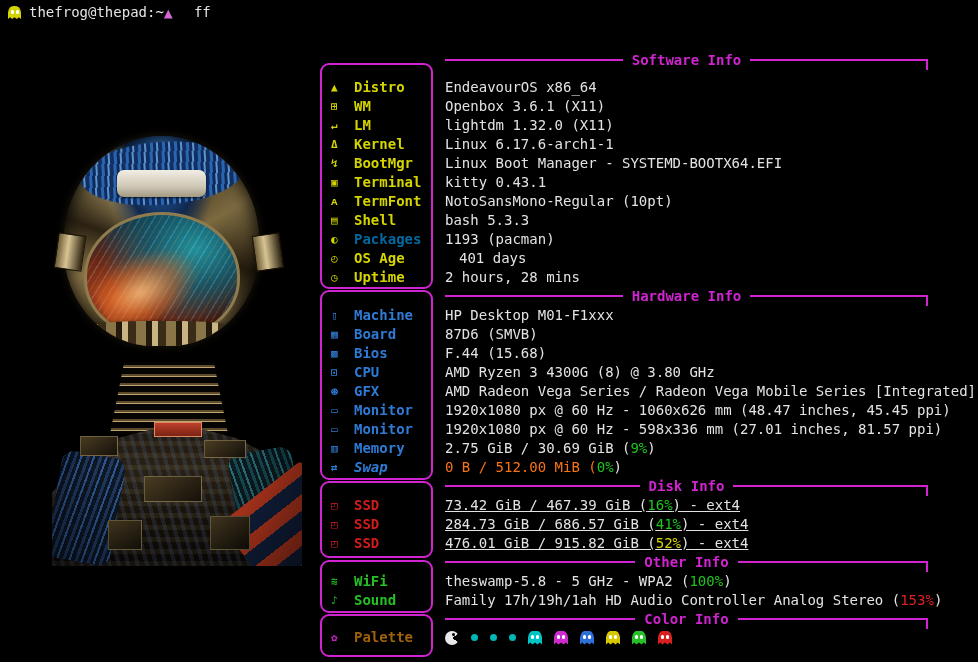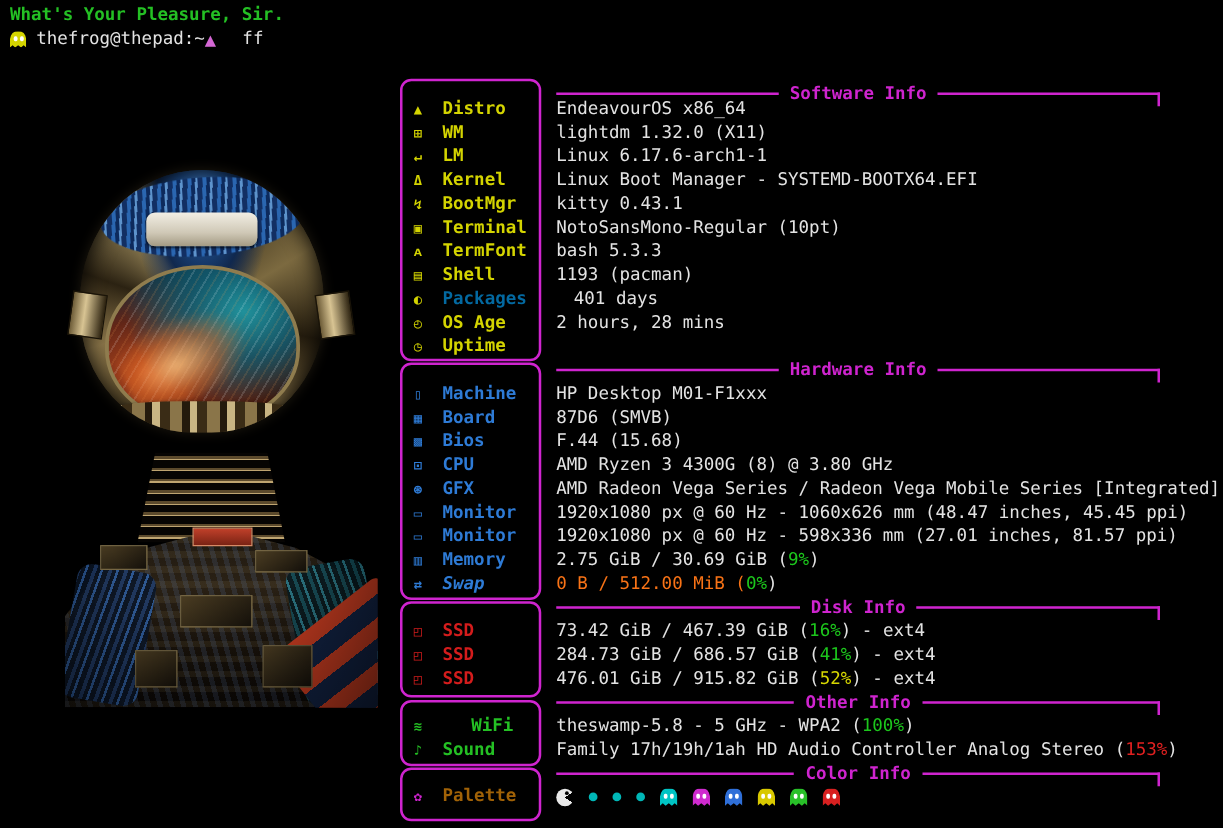--- a/index.html
+++ b/index.html
@@ -25,31 +25,31 @@
   .licon{width:23px;font-size:11px;flex:0 0 auto;}
   .pos-software-box{top:63px;height:226px;padding-top:13px;}
   .pos-hardware-box{top:290px;height:190px;padding-top:14px;}
   .pos-disk-box{top:481px;height:77px;padding-top:13px;}
   .pos-other-box{top:560px;height:53px;padding-top:10px;}
   .pos-color-box{top:614px;height:43px;padding-top:12px;}
   .sechead{position:absolute;left:445px;width:483px;height:17px;text-align:center;}
   .sechead .line{position:absolute;left:0;right:0;top:8px;height:2px;background:var(--magenta);}
   .sechead .corner{position:absolute;right:0;top:8px;width:2px;height:11px;background:var(--magenta);}
   .sechead .hlabel{position:relative;display:inline-block;background:#000;padding:0 9px;color:var(--magenta);font-weight:bold;z-index:2;}
-  .pos-software-head{top:66px;}
+  .pos-software-head{top:51px;}
   .pos-hardware-head{top:287px;}
   .pos-disk-head{top:477px;}
   .pos-other-head{top:553px;}
   .pos-color-head{top:610px;}
   .vals{position:absolute;left:445px;width:533px;}
   .vrow{height:19px;white-space:pre;display:flex;align-items:center;}
   .vrow.palette{gap:12px;}
   .pos-software-vals{top:78px;}
   .pos-hardware-vals{top:306px;}
-  .pos-disk-vals{top:496px;}
+  .pos-disk-vals{top:496px;text-decoration:underline;}
   .pos-other-vals{top:572px;}
   .pos-color-vals{top:628px;}
   
   #astro{position:absolute;left:52px;top:84px;width:250px;height:482px;background:#000;overflow:hidden;}
   .h-dome{position:absolute;left:12px;top:52px;width:195px;height:210px;border-radius:50% 50% 46% 46%;overflow:hidden;
     background:
       radial-gradient(ellipse at 50% 10%,#3a6fae 0%,#1d4a86 14%,#10284e 26%,rgba(0,0,0,0) 40%),
       conic-gradient(from 210deg at 50% 55%,#564626,#8a7549 12%,#2b2212 22%,#9c8a5c 32%,#3a2f1a 45%,#7c6a40 58%,#241c0e 70%,#8a7549 82%,#564626);
     box-shadow:inset 0 0 18px #000,0 0 10px rgba(120,100,60,.25);}
   .h-swirl{position:absolute;left:8%;top:3%;width:84%;height:30%;border-radius:50%;
@@ -96,23 +96,20 @@
   #astro::after{content:"";position:absolute;inset:0;pointer-events:none;
     background:radial-gradient(ellipse at 45% 40%,rgba(0,0,0,0) 55%,rgba(0,0,0,.55) 100%);}
 </style>
 </head>
 <body>
 
 <div id="screen">
 
   <div id="tophead">
     <div class="trow">
-      <span class="greeting">What's Your Pleasure, Sir.</span>
-    </div>
-    <div class="trow">
       <span class="ghost promptghost" style="background: rgb(212, 212, 0);"></span>
       <span>thefrog@thepad:~</span>
       <span class="tri">▲</span>
       <span class="cmd">ff</span>
     </div>
   </div>
 
   <div id="astro">
     <div class="h-dome">
       <div class="h-swirl"></div>
@@ -181,20 +178,21 @@
           <span class="ltext" style="color: rgb(212, 212, 0);">OS Age</span>
         </div>
         <div class="lrow">
           <span class="licon" style="color: rgb(212, 212, 0);">◷</span>
           <span class="ltext" style="color: rgb(212, 212, 0);">Uptime</span>
         </div>
       </div>
       <div class="sechead pos-software-head"><span class="line"></span><span class="corner"></span><span class="hlabel">Software Info</span></div>
       <div class="vals pos-software-vals">
         <div class="vrow"><span class="seg" style="color: rgb(227, 227, 227);">EndeavourOS x86_64</span></div>
+        <div class="vrow"><span class="seg" style="color: rgb(227, 227, 227);">Openbox 3.6.1 (X11)</span></div>
         <div class="vrow"><span class="seg" style="color: rgb(227, 227, 227);">lightdm 1.32.0 (X11)</span></div>
         <div class="vrow"><span class="seg" style="color: rgb(227, 227, 227);">Linux 6.17.6-arch1-1</span></div>
         <div class="vrow"><span class="seg" style="color: rgb(227, 227, 227);">Linux Boot Manager - SYSTEMD-BOOTX64.EFI</span></div>
         <div class="vrow"><span class="seg" style="color: rgb(227, 227, 227);">kitty 0.43.1</span></div>
         <div class="vrow"><span class="seg" style="color: rgb(227, 227, 227);">NotoSansMono-Regular (10pt)</span></div>
         <div class="vrow"><span class="seg" style="color: rgb(227, 227, 227);">bash 5.3.3</span></div>
         <div class="vrow"><span class="seg" style="color: rgb(227, 227, 227);">1193 (pacman)</span></div>
         <div class="vrow"><span class="seg" style="color: rgb(227, 227, 227); margin-left: 14px;">401 days</span></div>
         <div class="vrow"><span class="seg" style="color: rgb(227, 227, 227);">2 hours, 28 mins</span></div>
       </div>
@@ -264,21 +262,21 @@
       </div>
       <div class="sechead pos-disk-head"><span class="line"></span><span class="corner"></span><span class="hlabel">Disk Info</span></div>
       <div class="vals pos-disk-vals">
         <div class="vrow"><span class="seg" style="color: rgb(227, 227, 227);">73.42 GiB / 467.39 GiB (</span><span class="seg" style="color: rgb(28, 198, 28);">16%</span><span class="seg" style="color: rgb(227, 227, 227);">) - ext4</span></div>
         <div class="vrow"><span class="seg" style="color: rgb(227, 227, 227);">284.73 GiB / 686.57 GiB (</span><span class="seg" style="color: rgb(28, 198, 28);">41%</span><span class="seg" style="color: rgb(227, 227, 227);">) - ext4</span></div>
         <div class="vrow"><span class="seg" style="color: rgb(227, 227, 227);">476.01 GiB / 915.82 GiB (</span><span class="seg" style="color: rgb(214, 214, 0);">52%</span><span class="seg" style="color: rgb(227, 227, 227);">) - ext4</span></div>
       </div>
       <div class="lbox pos-other-box">
         <div class="lrow">
           <span class="licon" style="color: rgb(36, 192, 36);">≋</span>
-          <span class="ltext" style="color: rgb(36, 192, 36); margin-left: 23px;">WiFi</span>
+          <span class="ltext" style="color: rgb(36, 192, 36);">WiFi</span>
         </div>
         <div class="lrow">
           <span class="licon" style="color: rgb(36, 192, 36);">♪</span>
           <span class="ltext" style="color: rgb(36, 192, 36);">Sound</span>
         </div>
       </div>
       <div class="sechead pos-other-head"><span class="line"></span><span class="corner"></span><span class="hlabel">Other Info</span></div>
       <div class="vals pos-other-vals">
         <div class="vrow"><span class="seg" style="color: rgb(227, 227, 227);">theswamp-5.8 - 5 GHz - WPA2 (</span><span class="seg" style="color: rgb(28, 198, 28);">100%</span><span class="seg" style="color: rgb(227, 227, 227);">)</span></div>
         <div class="vrow"><span class="seg" style="color: rgb(227, 227, 227);">Family 17h/19h/1ah HD Audio Controller Analog Stereo (</span><span class="seg" style="color: rgb(224, 32, 32);">153%</span><span class="seg" style="color: rgb(227, 227, 227);">)</span></div>

